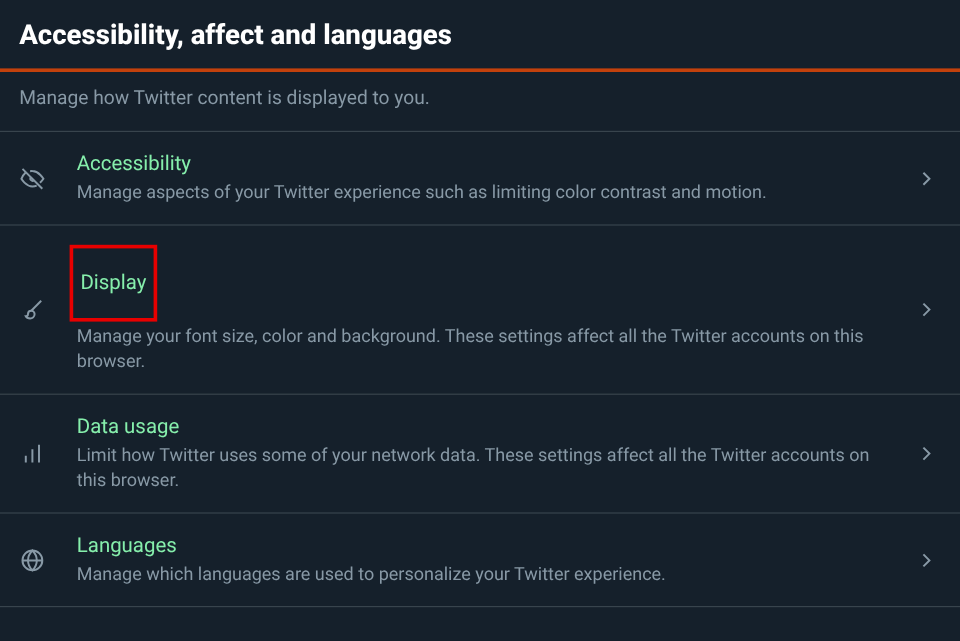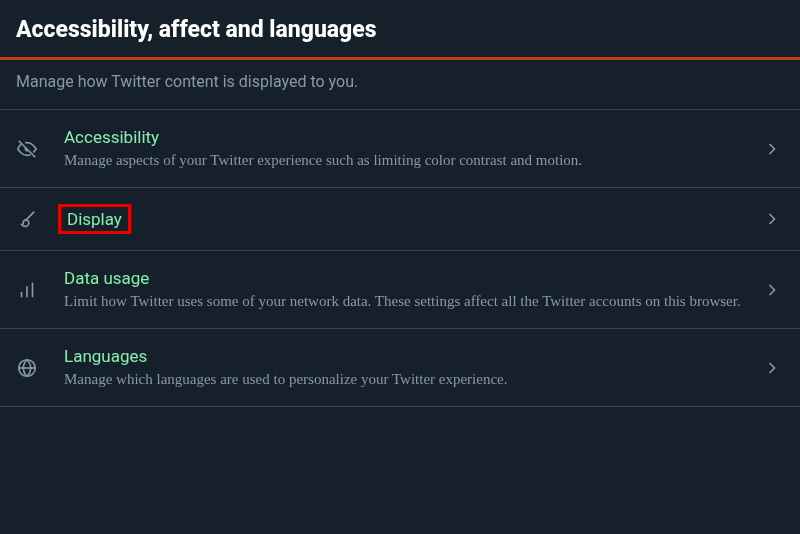--- a/index.html
+++ b/index.html
@@ -66,40 +66,39 @@
       color: #86efac;
       font-weight: 400;
       line-height: 1.3;
       display: inline-block;
     }
     .item-desc {
       font-size: 15px;
       color: #8899a6;
       line-height: 1.4;
       margin-top: 2px;
-      font-family: Liberation Serif, serif;
     }
     .chevron-slot {
       width: 24px;
       display: flex;
       align-items: center;
       justify-content: center;
       color: #8899a6;
       flex-shrink: 0;
     }
     .chevron-slot svg {
       width: 20px;
       height: 20px;
       stroke: #8899a6;
       fill: none;
       stroke-width: 2;
     }
     .highlight-box {
       border: 3px solid #e80000;
-      padding: 1px 6px;
+      padding: 18px 6px;
       margin-left: -6px;
       display: inline-block;
     }
   </style>
 </head>
 <body>
 
 <div class="header">
   <h1 class="page-title">Accessibility, affect and languages</h1>
 </div>
@@ -134,20 +133,21 @@
     <div class="icon-slot">
       <svg viewBox="0 0 24 24">
           <path d="M20 4l-9 9"></path>
           <path d="M11 13c-1.5 0-3 1-3 3 0 1.5-1 2-2 2 1 2 3 2 4 2 2 0 4-1.5 4-4 0-1.5-1.5-3-3-3z"></path>
         </svg>
     </div>
     <div class="item-body">
       <span class="highlight-box">
         <span class="item-title">Display</span>
       </span>
+      <div class="item-desc">Manage your font size, color and background. These settings affect all the Twitter accounts on this browser.</div>
     </div>
     <div class="chevron-slot">
       <svg viewBox="0 0 24 24">
           <polyline points="9 6 15 12 9 18"></polyline>
         </svg>
     </div>
   </div>
 
   <div class="item">
     <div class="icon-slot">

